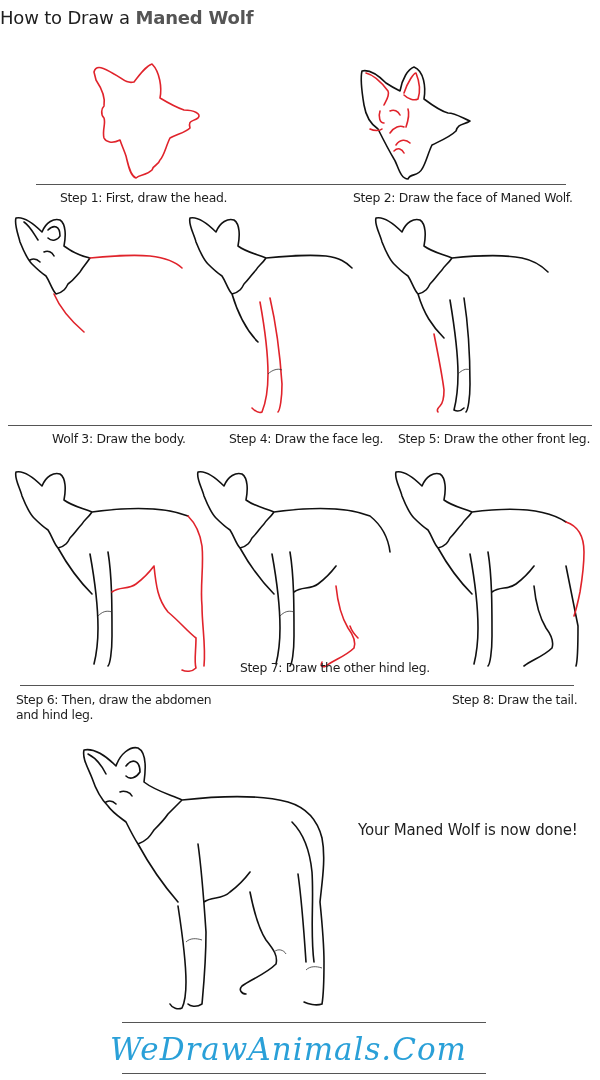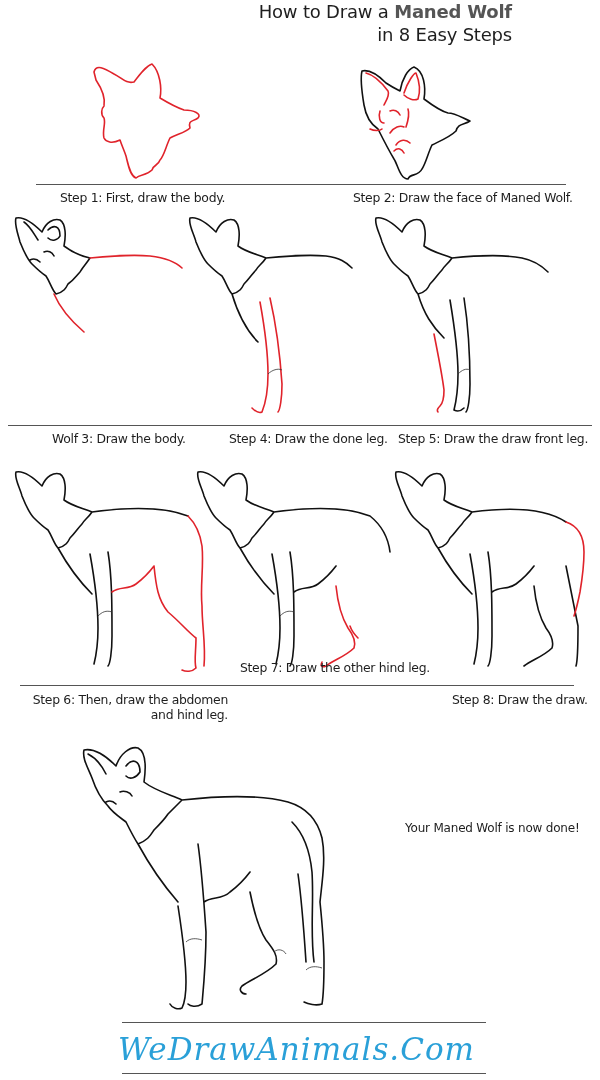--- a/index.html
+++ b/index.html
@@ -1,94 +1,93 @@
 <!DOCTYPE html>
 <html><head>
   <meta charset="utf-8">
   <style>
     html, body { margin: 0; padding: 0; background: #ffffff; }
     body { width: 600px; height: 1080px; position: relative; overflow: hidden;
            font-family: "DejaVu Sans", "Liberation Sans", sans-serif; color: #222; }
-    .title { position: absolute; left: 0; width: 512px; top: 0; text-align: right;
+    .title { position: absolute; left: 0; width: 512px; top: 6px; text-align: left;
              font-size: 18px; line-height: 23px; color: #1e1e1e; letter-spacing: -0.2px; }
     .title b { color: #555; font-weight: bold; }
     .rule { position: absolute; height: 1px; background: #555; }
     .cap { position: absolute; font-size: 12.4px; color: #1e1e1e; white-space: nowrap; letter-spacing: -0.3px; }
-    .cap.two { white-space: normal; text-align: right; line-height: 15px; }
+    .cap.two { white-space: normal; text-align: left; line-height: 15px; }
     svg.pic { position: absolute; overflow: visible; }
     .k { fill: none; stroke: #111; stroke-width: 1.6; stroke-linejoin: round; stroke-linecap: round; }
     .kt { fill: none; stroke: #333; stroke-width: 0.8; }
     .r { fill: none; stroke: #e0232b; stroke-width: 1.6; stroke-linejoin: round; stroke-linecap: round; }
-    .done { position: absolute; left: 358px; top: 821px; font-size: 12px; color: #1e1e1e; letter-spacing: -0.2px; margin-left: 47px; }
-    .logo { position: absolute; left: 118px; top: 1028px; width: 356px; height: 42px; }
+    .done { position: absolute; left: 358px; top: 821px; font-size: 15px; color: #1e1e1e; letter-spacing: -0.2px; }
+    .logo { position: absolute; left: 110px; top: 1028px; width: 356px; height: 42px; }
     .logo-text { position: absolute; left: 0; top: 0; width: 356px; text-align: center;
                  font-family: "DejaVu Serif", serif; font-size: 31px; color: #2aa0d8;
                  letter-spacing: 1px; line-height: 42px; font-style: italic; }
   </style>
 </head>
 <body>
 
 <div class="title">
   <div><span>How to Draw a </span><b>Maned Wolf</b></div>
-  <div>in 8 Easy Steps</div>
 </div>
 
 <svg class="pic" style="left:90px;top:60px" width="110" height="120" viewBox="0 0 110 120">
   <path class="r" d="M4,12 C6,4 14,8 24,14 C32,18 36,24 44,22 C50,14 56,6 62,4 C70,12 72,28 70,38 C80,44 88,48 94,50 C104,50 112,54 108,58 C102,62 98,60 100,68 C96,72 88,74 80,78 C76,86 74,96 70,100 C68,106 64,104 62,110 C56,116 50,114 46,118 C40,116 38,104 36,96 C34,90 32,86 30,80 C22,84 16,82 14,78 C12,70 16,64 14,58 C10,54 12,48 14,46 C16,36 10,26 6,20 Z"></path>
 </svg>
 
 <svg class="pic" style="left:360px;top:65px" width="120" height="120" viewBox="0 0 120 120">
   <path class="k" d="M2,6 C10,4 20,12 26,18 C32,22 36,24 40,26 C42,14 48,4 54,2 C64,6 66,22 64,34 C72,40 80,46 88,48 C96,48 104,54 110,56 C104,60 98,58 96,66 C90,72 80,76 72,80 C68,88 66,98 62,104 C58,112 50,108 48,114 C40,114 38,100 34,94 C28,84 22,72 18,64 C12,60 6,52 4,40 C2,28 0,14 2,6 Z"></path>
   <path class="r" d="M6,8 C14,10 22,18 28,26 C30,30 26,36 24,40 M44,28 C48,16 54,8 56,8 C60,18 60,28 58,34 C54,36 48,34 44,30 M30,46 C34,44 38,46 40,50 M20,46 C18,52 20,58 24,58 M10,64 C14,66 20,66 22,64 M30,68 C34,62 40,60 44,62 M46,62 C48,56 50,50 48,44 M36,80 C40,74 46,74 50,78 M34,86 C38,82 42,84 44,88"></path>
 </svg>
 <div class="rule" style="left:36px;top:184px;width:530px"></div>
-<div class="cap" style="left:60px;top:190px">Step 1: First, draw the body.</div>
+<div class="cap" style="left:60px;top:190px">Step 1: First, draw the head.</div>
 <div class="cap" style="left:353px;top:190px">Step 2: Draw the face  of Maned Wolf.</div>
 
 <svg class="pic" style="left:10px;top:212px" width="180" height="130" viewBox="0 0 180 130">
   <path class="k" d="M6,6 C14,4 24,12 32,20 C36,10 44,6 50,8 C56,12 56,24 54,34 C62,40 70,44 80,46 C76,52 72,56 70,60 C66,64 64,68 58,72 C56,76 54,80 46,82 C42,78 40,70 36,64 C30,60 26,56 22,52 C18,48 14,40 10,30 C8,22 4,12 6,6 Z M14,10 C20,14 24,22 28,28 M38,18 C44,12 50,14 50,24 C48,28 42,30 38,26 M20,48 C24,46 28,48 30,50 M34,40 C38,38 42,40 44,44"></path>
   <path class="r" d="M80,46 C100,44 120,42 140,44 C156,46 166,50 172,56 M44,82 C50,96 60,108 74,120"></path>
 </svg>
 
 <svg class="pic" style="left:186px;top:214px" width="170" height="200" viewBox="0 0 170 200">
   <path class="k" d="M4,4 C12,2 22,10 30,18 C34,8 42,4 48,6 C54,10 54,22 52,32 C60,38 70,40 80,44 C76,50 72,52 70,56 C66,60 64,64 58,70 C56,74 54,78 46,80 C42,76 40,68 36,62 C30,58 26,54 22,50 C18,46 14,38 10,28 C8,20 2,10 4,4 Z M80,44 C100,42 120,40 140,42 C154,44 160,48 166,54 M46,80 C52,100 60,116 72,128"></path>
   <path class="r" d="M74,88 C78,110 82,140 82,160 C82,176 80,188 76,198 C72,200 68,196 66,194 M84,84 C90,110 94,140 96,170 C96,184 94,196 92,198"></path>
   <path class="kt" d="M82,160 C86,156 92,154 96,156"></path>
 </svg>
 
 <svg class="pic" style="left:372px;top:214px" width="190" height="200" viewBox="0 0 190 200">
   <path class="k" d="M4,4 C12,2 22,10 30,18 C34,8 42,4 48,6 C54,10 54,22 52,32 C60,38 70,40 80,44 C76,50 72,52 70,56 C66,60 64,64 58,70 C56,74 54,78 46,80 C42,76 40,68 36,62 C30,58 26,54 22,50 C18,46 14,38 10,28 C8,20 2,10 4,4 Z M80,44 C100,42 130,40 150,44 C160,46 170,52 176,58 M46,80 C52,100 60,112 72,124 M78,86 C82,110 86,140 86,160 C86,176 84,188 82,196 C86,198 90,196 92,194 M92,84 C96,110 98,140 98,170 C98,184 96,196 94,198"></path>
   <path class="r" d="M62,120 C66,140 70,160 72,176 C72,184 70,190 68,192 C66,194 64,196 66,198"></path>
   <path class="kt" d="M86,160 C90,156 94,154 98,156"></path>
 </svg>
 <div class="rule" style="left:8px;top:425px;width:584px"></div>
 <div class="cap" style="left:52px;top:431px">Wolf 3: Draw the body.</div>
-<div class="cap" style="left:229px;top:431px">Step 4: Draw the done leg.</div>
-<div class="cap" style="left:398px;top:431px">Step 5: Draw the draw front leg.</div>
+<div class="cap" style="left:229px;top:431px">Step 4: Draw the face leg.</div>
+<div class="cap" style="left:398px;top:431px">Step 5: Draw the other front leg.</div>
 
 <svg class="pic" style="left:12px;top:466px" width="200" height="210" viewBox="0 0 200 210">
   <path class="k" d="M4,6 C12,4 22,12 30,20 C34,10 42,6 48,8 C54,12 54,24 52,34 C60,40 70,42 80,46 C76,52 72,54 70,58 C66,62 64,66 58,72 C56,76 54,80 46,82 C42,78 40,70 36,64 C30,60 26,56 22,52 C18,48 14,40 10,30 C8,22 2,12 4,6 Z M80,46 C110,42 150,40 176,50 M46,82 C56,100 68,116 80,128 M78,88 C82,110 86,140 86,162 C86,178 84,190 82,198 M96,86 C100,110 100,140 100,170 C100,186 98,198 96,200"></path>
   <path class="r" d="M100,126 C108,120 116,124 124,118 C132,112 136,108 142,100 M142,100 C144,120 146,134 156,146 C168,156 176,166 184,172 C184,184 182,196 184,202 C180,206 174,206 170,204 M176,50 C182,56 188,66 190,80 C192,100 188,120 190,140 C190,160 194,180 192,200"></path>
   <path class="kt" d="M86,150 C90,146 94,144 100,146"></path>
 </svg>
 
 <svg class="pic" style="left:194px;top:466px" width="200" height="210" viewBox="0 0 200 210">
   <path class="k" d="M4,6 C12,4 22,12 30,20 C34,10 42,6 48,8 C54,12 54,24 52,34 C60,40 70,42 80,46 C76,52 72,54 70,58 C66,62 64,66 58,72 C56,76 54,80 46,82 C42,78 40,70 36,64 C30,60 26,56 22,52 C18,48 14,40 10,30 C8,22 2,12 4,6 Z M80,46 C110,42 150,40 176,50 C186,58 194,70 196,86 M46,82 C56,100 68,116 80,128 M78,88 C82,110 86,140 86,162 C86,178 84,190 82,198 M96,86 C100,110 100,140 100,170 C100,186 98,198 96,200 M100,126 C108,120 116,124 124,118 C132,112 136,108 142,100"></path>
   <path class="r" d="M142,120 C144,140 148,152 154,162 C160,170 162,176 160,182 C152,190 140,194 132,200 C128,202 126,200 128,196 M156,160 C158,166 162,170 164,172"></path>
   <path class="kt" d="M86,150 C90,146 94,144 100,146"></path>
 </svg>
 
 <svg class="pic" style="left:392px;top:466px" width="200" height="210" viewBox="0 0 200 210">
   <path class="k" d="M4,6 C12,4 22,12 30,20 C34,10 42,6 48,8 C54,12 54,24 52,34 C60,40 70,42 80,46 C76,52 72,54 70,58 C66,62 64,66 58,72 C56,76 54,80 46,82 C42,78 40,70 36,64 C30,60 26,56 22,52 C18,48 14,40 10,30 C8,22 2,12 4,6 Z M80,46 C110,42 150,40 174,56 M46,82 C56,100 68,116 80,128 M78,88 C82,110 86,140 86,162 C86,178 84,190 82,198 M96,86 C100,110 100,140 100,170 C100,186 98,198 96,200 M100,126 C108,120 116,124 124,118 C132,112 136,108 142,100 M142,120 C144,140 148,152 154,162 C160,170 162,176 160,182 C152,190 140,194 132,200 M174,100 C178,120 182,140 186,160 C186,180 186,194 184,200"></path>
   <path class="r" d="M174,56 C186,60 192,70 192,86 C192,100 190,114 188,126 C186,136 184,144 182,150"></path>
 </svg>
 <div class="rule" style="left:20px;top:685px;width:554px"></div>
 <div class="cap two" style="left:16px;top:692px;width:212px">Step 6: Then, draw the abdomen and hind leg.</div>
 <div class="cap" style="left:240px;top:660px">Step 7: Draw the other hind leg.</div>
-<div class="cap" style="left:452px;top:692px">Step 8: Draw the draw.</div>
+<div class="cap" style="left:452px;top:692px">Step 8: Draw the tail.</div>
 
 <svg class="pic" style="left:78px;top:742px" width="270" height="270" viewBox="0 0 270 270">
   <path class="k" d="M6,8 C16,6 28,14 38,24 C42,12 52,4 60,6 C68,10 68,26 66,40 C76,48 90,52 104,58 C98,64 94,68 90,72 C86,78 82,82 76,88 C72,94 70,98 60,102 C56,96 52,88 48,80 C40,74 34,70 30,64 C24,58 18,48 14,36 C10,26 4,16 6,8 Z M10,12 C18,16 24,24 28,32 M48,24 C54,16 62,18 62,30 C58,36 52,38 48,34 M28,60 C32,58 36,60 38,62 M42,50 C46,48 52,50 54,54 M104,58 C140,54 180,52 210,60 C230,66 240,80 244,96 C248,116 244,140 242,160 C244,180 246,200 246,220 C246,236 246,250 244,262 C238,264 230,262 226,260 M60,102 C72,124 86,144 100,160 M100,164 C104,190 108,220 108,240 C108,252 106,262 104,266 C100,268 94,266 92,262 M120,102 C124,130 126,160 128,190 C128,220 126,240 124,262 C118,266 112,264 110,262 M126,160 C134,154 144,158 152,150 C160,144 166,138 172,130 M172,150 C176,170 180,186 188,198 C196,208 200,214 198,222 C188,232 172,238 164,244 C160,248 164,252 168,252 M220,132 C224,160 226,190 228,220 M214,80 C226,92 232,110 234,130 C236,160 232,190 236,220"></path>
   <path class="kt" d="M108,200 C112,196 118,196 124,198 M196,210 C200,206 206,208 208,212 M228,228 C232,224 238,224 244,226"></path>
 </svg>
 <div class="done">Your Maned Wolf is now done!</div>
 
 <div class="rule" style="left:122px;top:1022px;width:364px"></div>
 <div class="logo">
   <div class="logo-text">WeDrawAnimals.Com</div>

